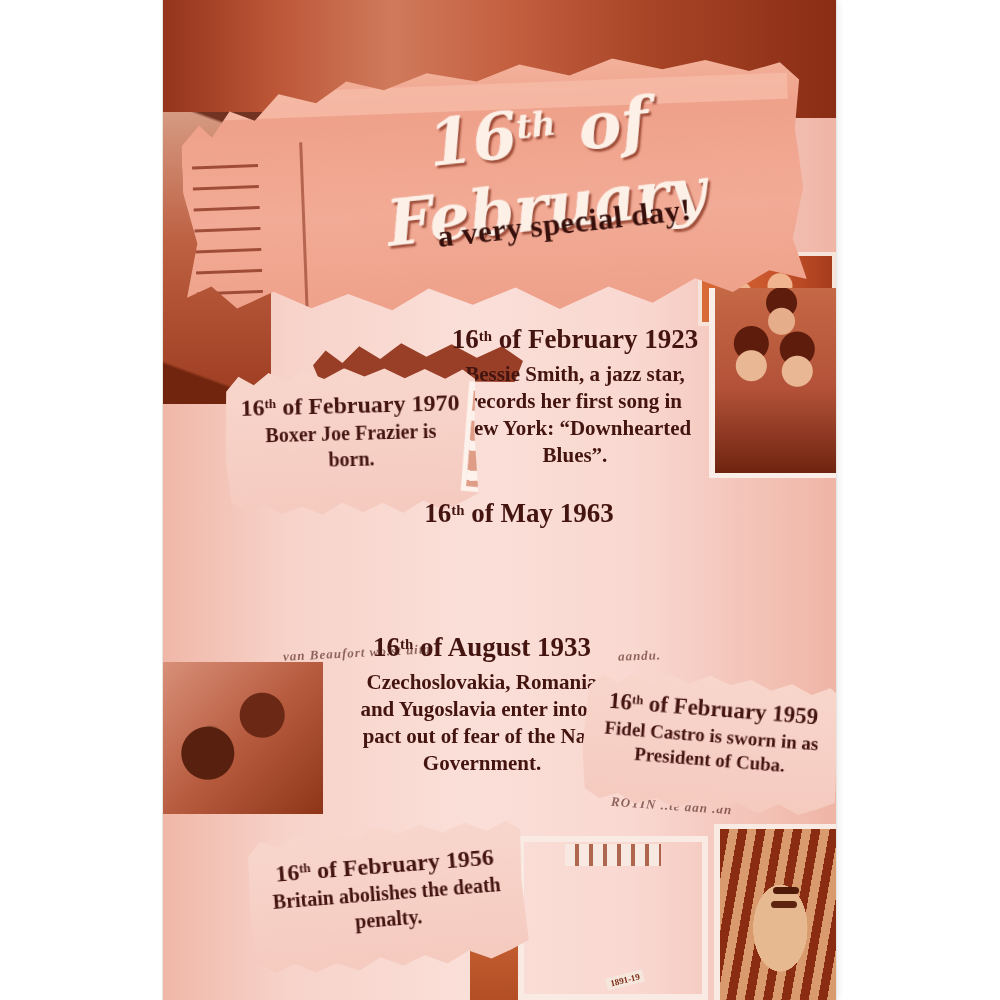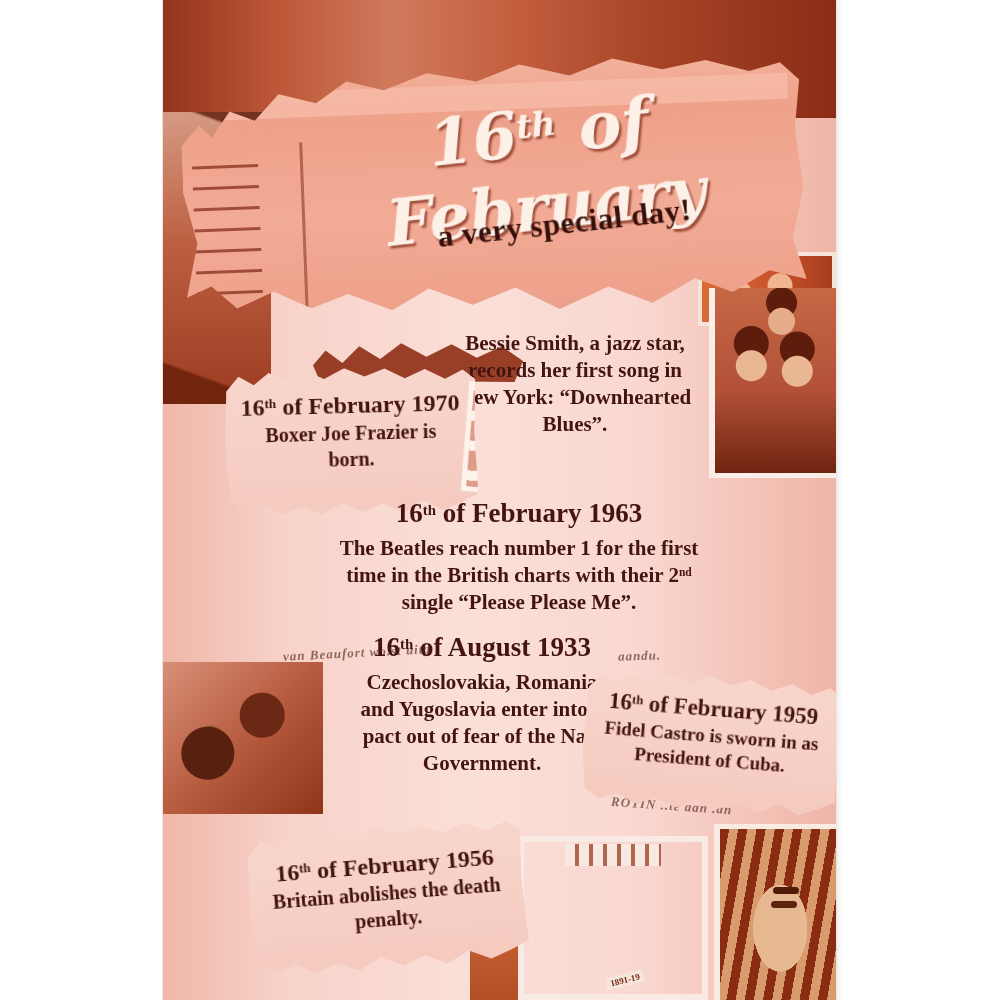--- a/index.html
+++ b/index.html
@@ -204,34 +204,34 @@
       <div class="band"></div>
       <div class="ledger"></div>
       <div class="vrule"></div>
       <div class="script-title"><span>16</span><span class="sup">th</span><span> of February</span></div>
       <div class="subtitle">a very special day!</div>
     </div>
 
     <div class="stampbits"></div>
 
     <div class="event ev-1923">
+      <div class="etitle"><span>16</span><span class="sup">th</span><span> of February 1923</span></div>
       <div class="ebody">Bessie Smith, a jazz star, records her first song in New York: “Downhearted Blues”.</div>
     </div>
 
     <div class="torn note note-1970 jag">
       <div class="event ev-1970">
         <div class="etitle"><span>16</span><span class="sup">th</span><span> of February 1970</span></div>
         <div class="ebody">Boxer Joe Frazier is born.</div>
       </div>
       <div class="filmstrip"></div>
     </div>
 
     <div class="event ev-1963">
-      <div class="etitle"><span>16</span><span class="sup">th</span><span> of February 1963</span></div>
-      <div class="ebody"><span>The Beatles reach number 1 for the first time in the British charts with their 2</span><span class="sup">nd</span><span> single “Please Please Me”.</span></div>
+      <div class="etitle"><span>16</span><span class="sup">th</span><span> of May 1963</span></div>
     </div>
 
     <div class="event ev-1933">
       <div class="etitle"><span>16</span><span class="sup">th</span><span> of August 1933</span></div>
       <div class="ebody">Czechoslovakia, Romania and Yugoslavia enter into a pact out of fear of the Nazi Government.</div>
     </div>
 
     <div class="torn note note-1959 jag">
       <div class="event ev-1959">
         <div class="etitle"><span>16</span><span class="sup">th</span><span> of February 1959</span></div>

